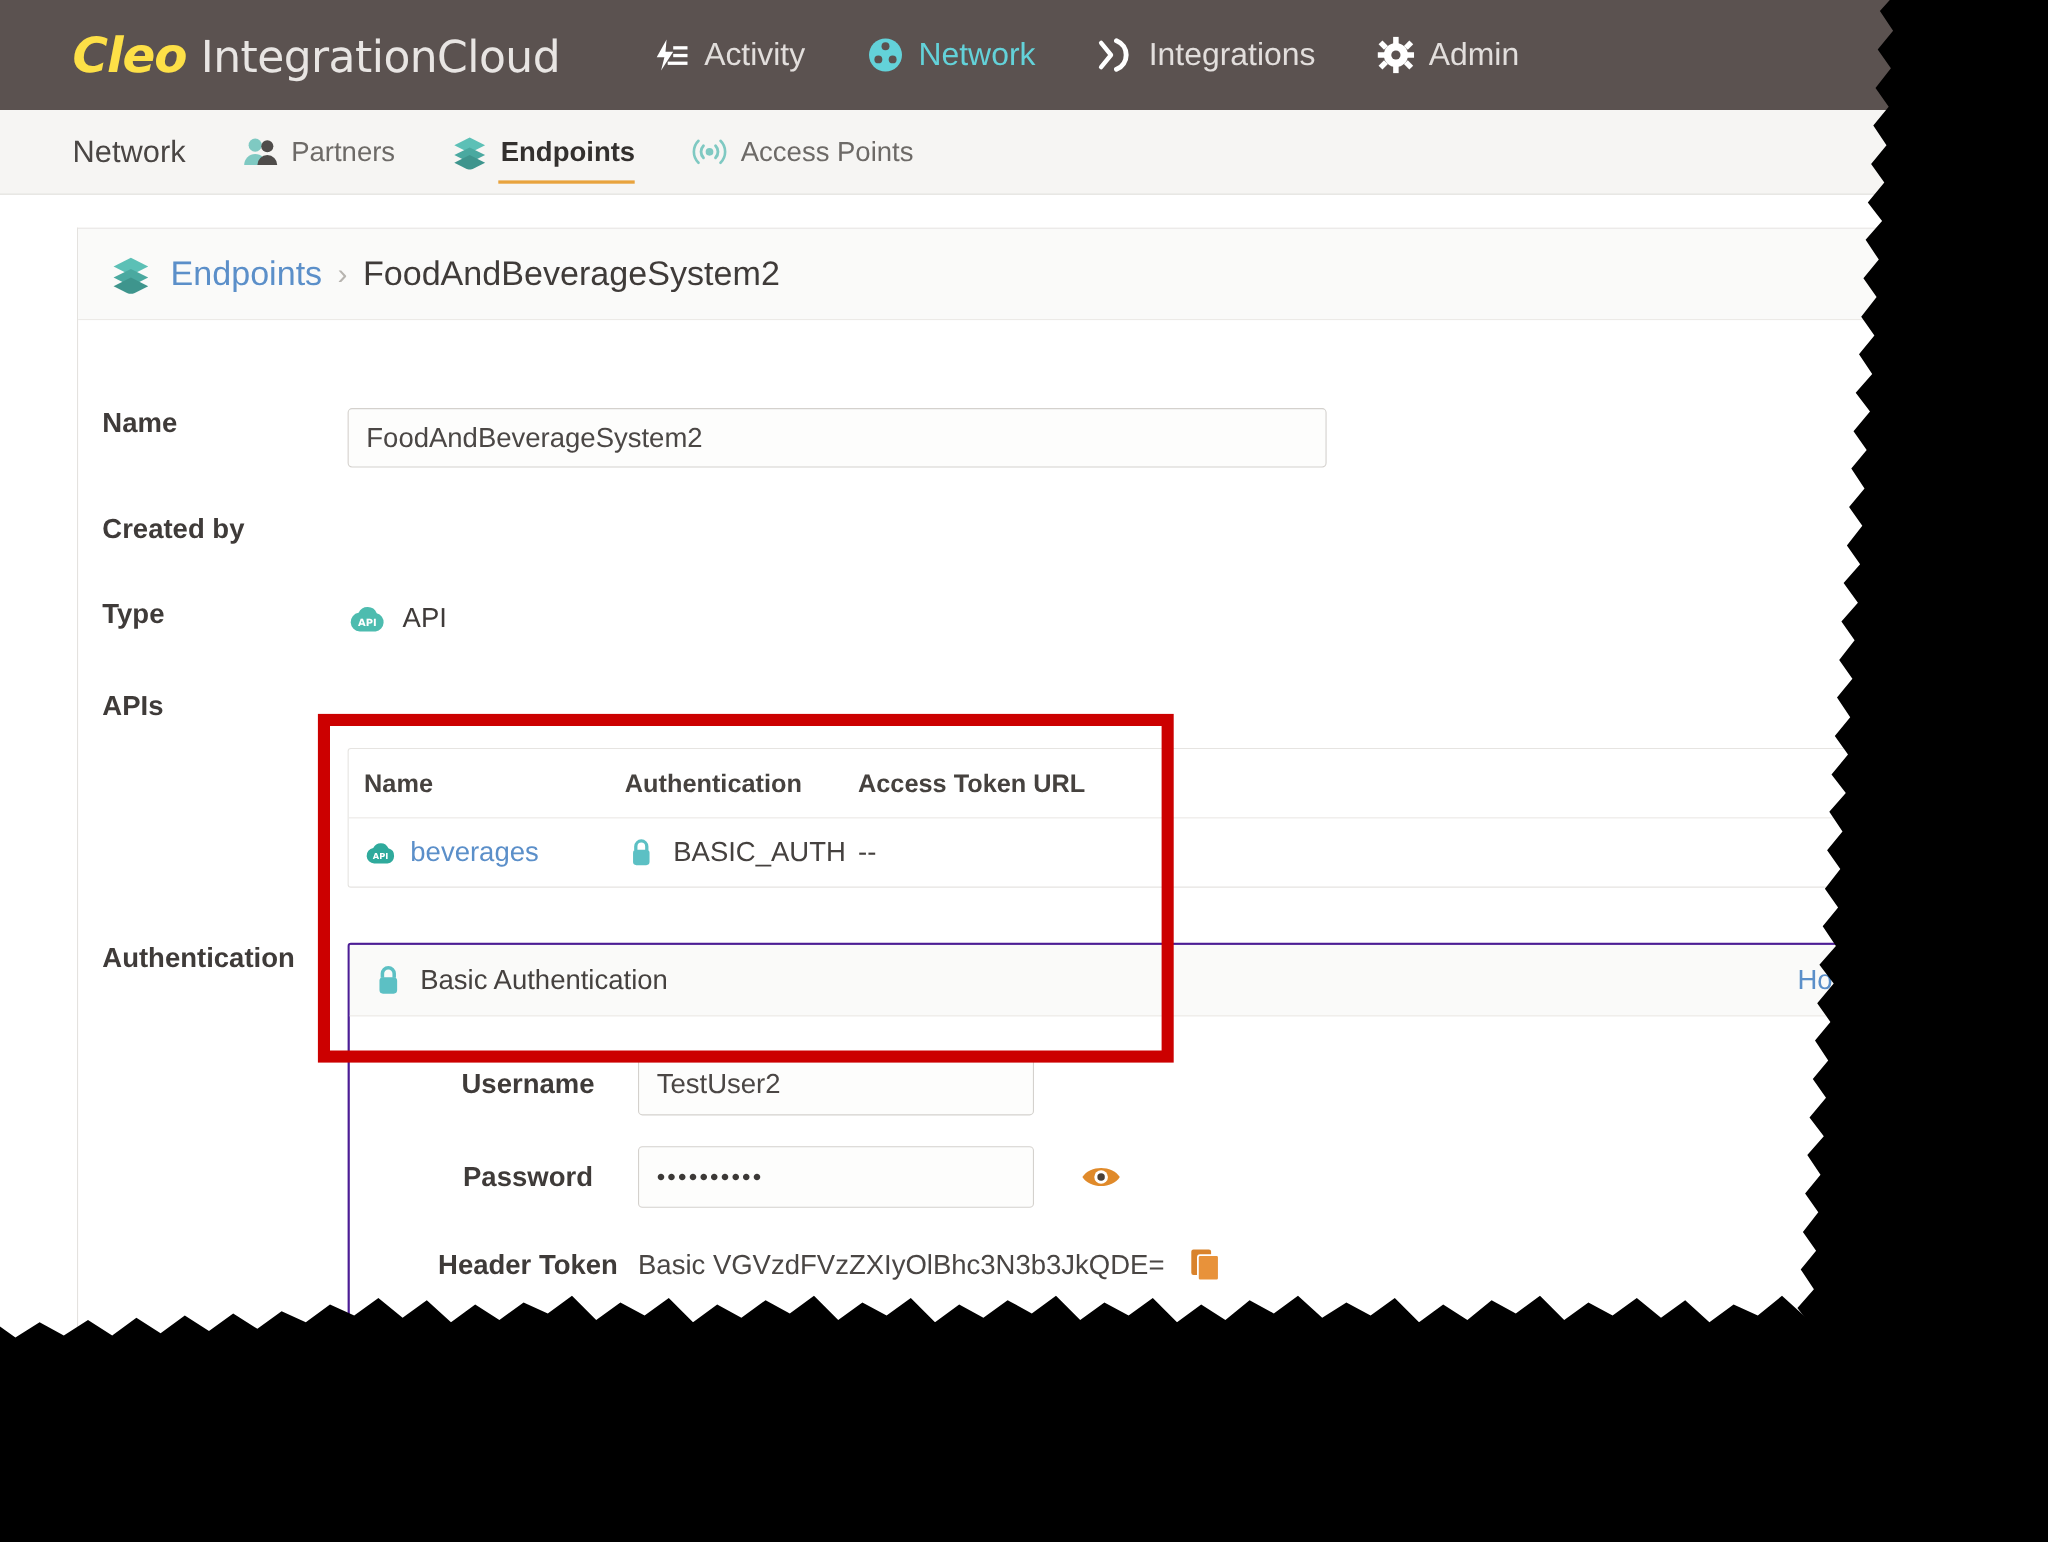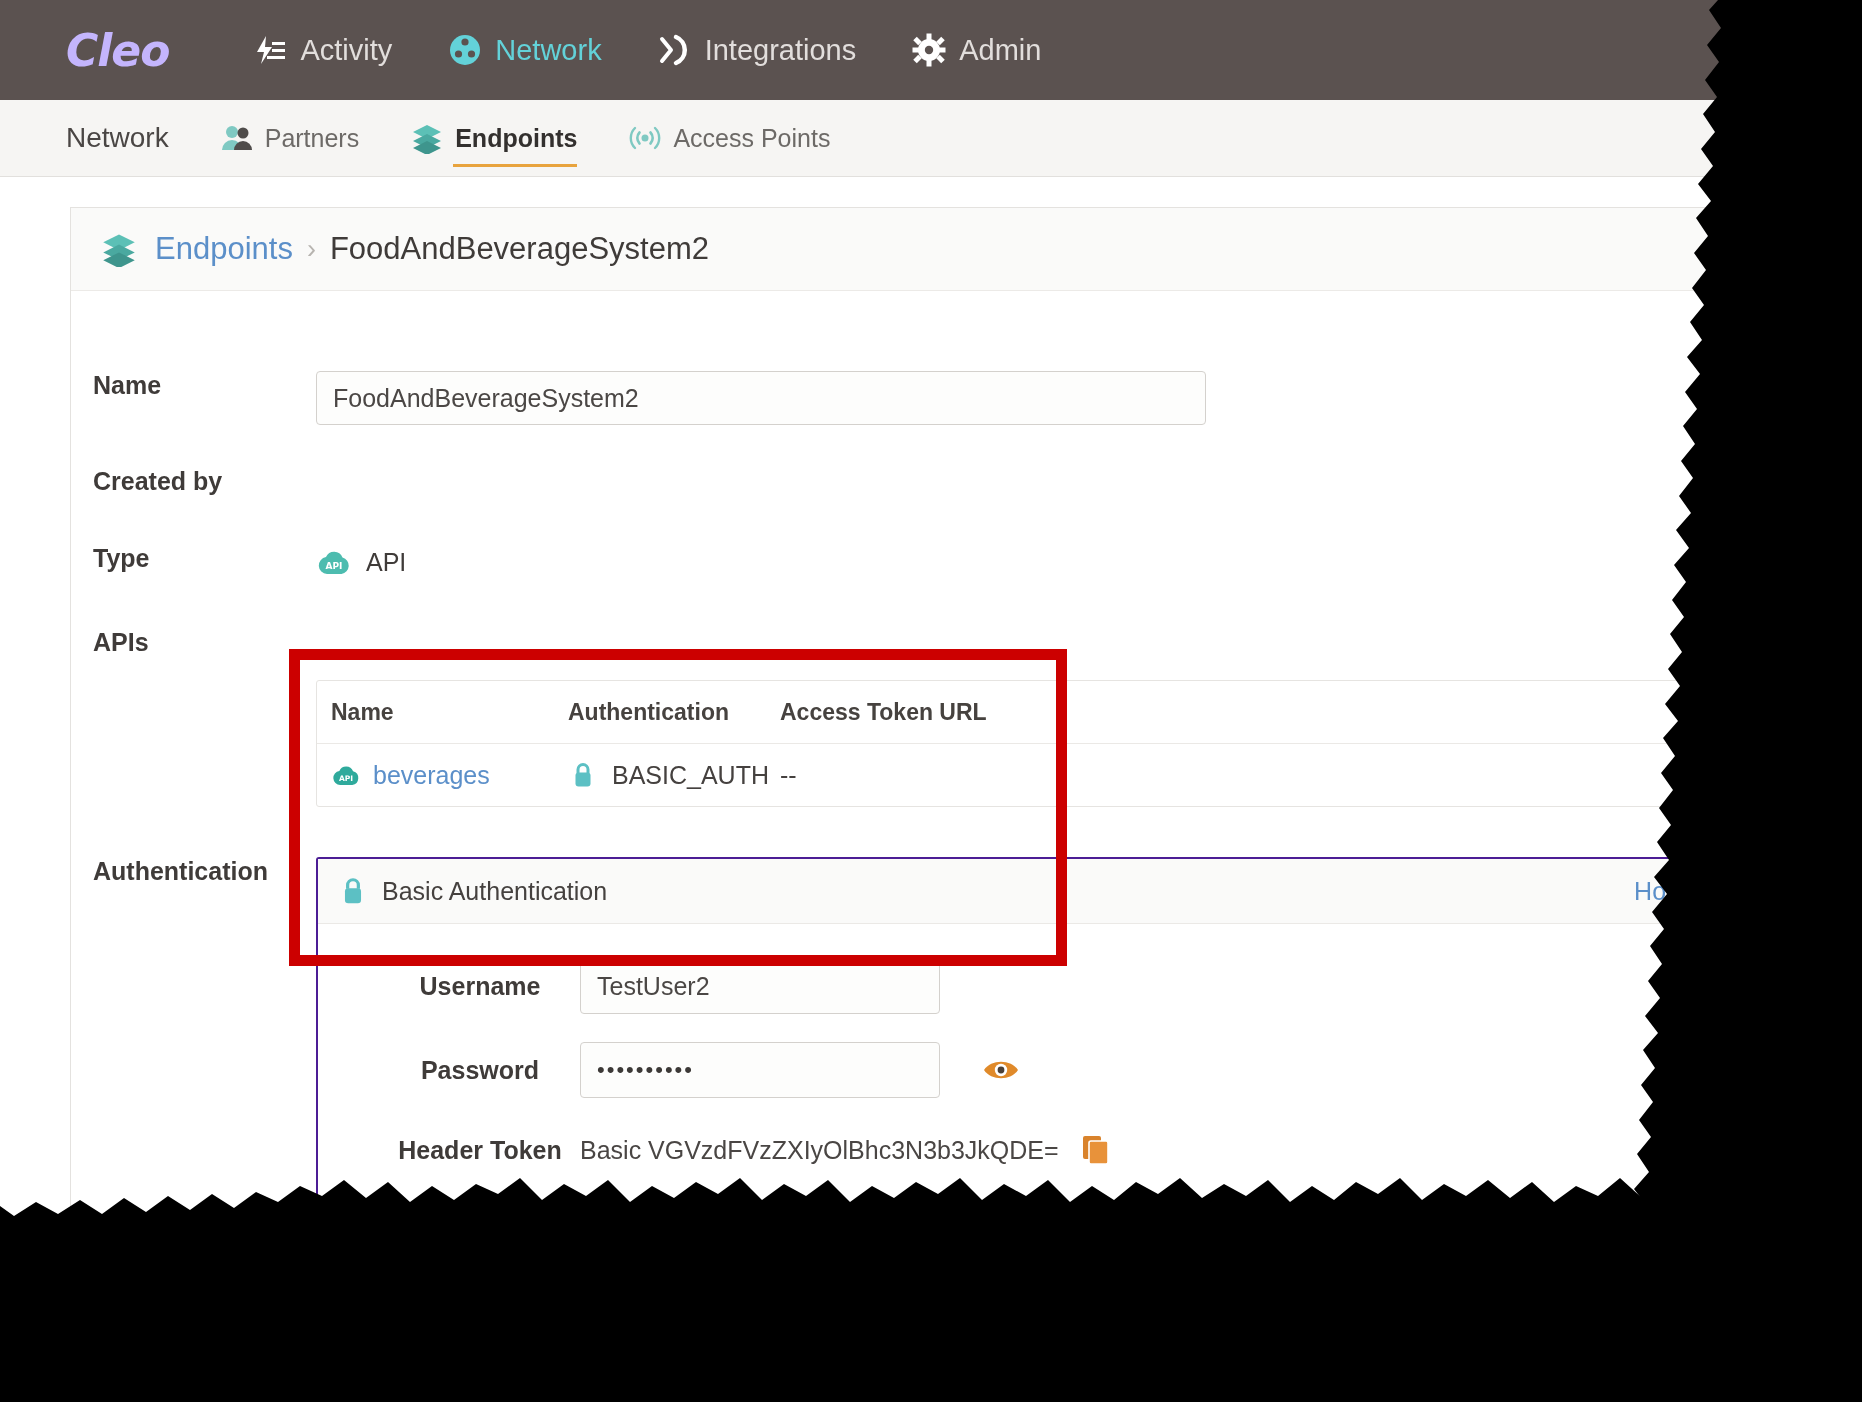--- a/index.html
+++ b/index.html
@@ -37,21 +37,21 @@
     margin-left: 66px;
     display: flex;
     align-items: baseline;
     white-space: nowrap;
   }
   .brand-cleo {
     font-family: "DejaVu Sans", sans-serif;
     font-weight: bold;
     font-style: italic;
     font-size: 44px;
-    color: #c4b5fd;
+    color: #fde047;
     letter-spacing: -1px;
   }
   .brand-rest {
     font-family: "DejaVu Sans", sans-serif;
     font-weight: normal;
     font-size: 40px;
     color: #e8e5e3;
     margin-left: 13px;
     letter-spacing: -0.5px;
   }
@@ -378,20 +378,21 @@
   #tear-bottom { left: 0; bottom: 0; width: 1862px; height: 330px; }
 </style>
 </head>
 <body>
 
 <div id="canvas">
 
   <div id="topbar">
     <div id="brand">
       <span class="brand-cleo">Cleo</span>
+      <span class="brand-rest">IntegrationCloud</span>
     </div>
 
     <div id="topnav">
 
       <div class="topnav-item">
         <span class="topnav-icon">
           <svg width="34" height="34" viewBox="0 0 34 34">
             <path d="M13 3 L4 19 L11 19 L8 31 L19 14 L12 14 Z" fill="#ffffff"></path>
             <rect x="19" y="9" width="13" height="3" fill="#ffffff"></rect>
             <rect x="19" y="16" width="13" height="3" fill="#ffffff"></rect>

